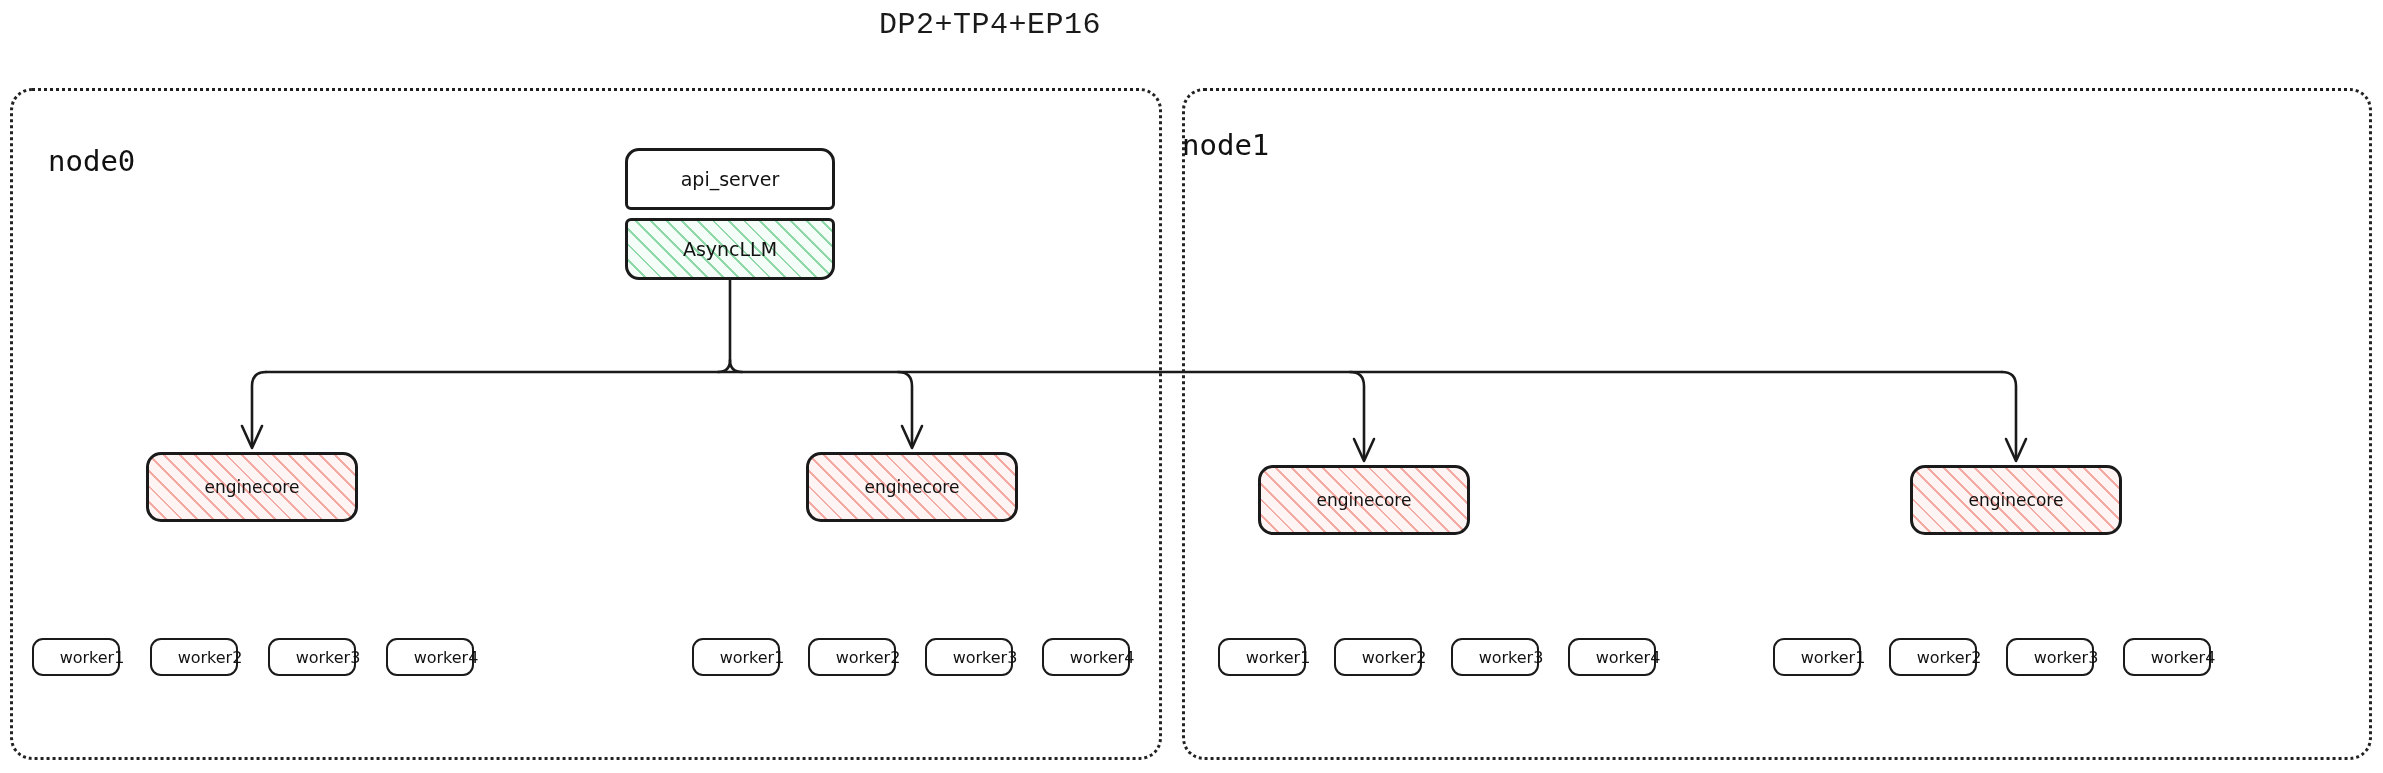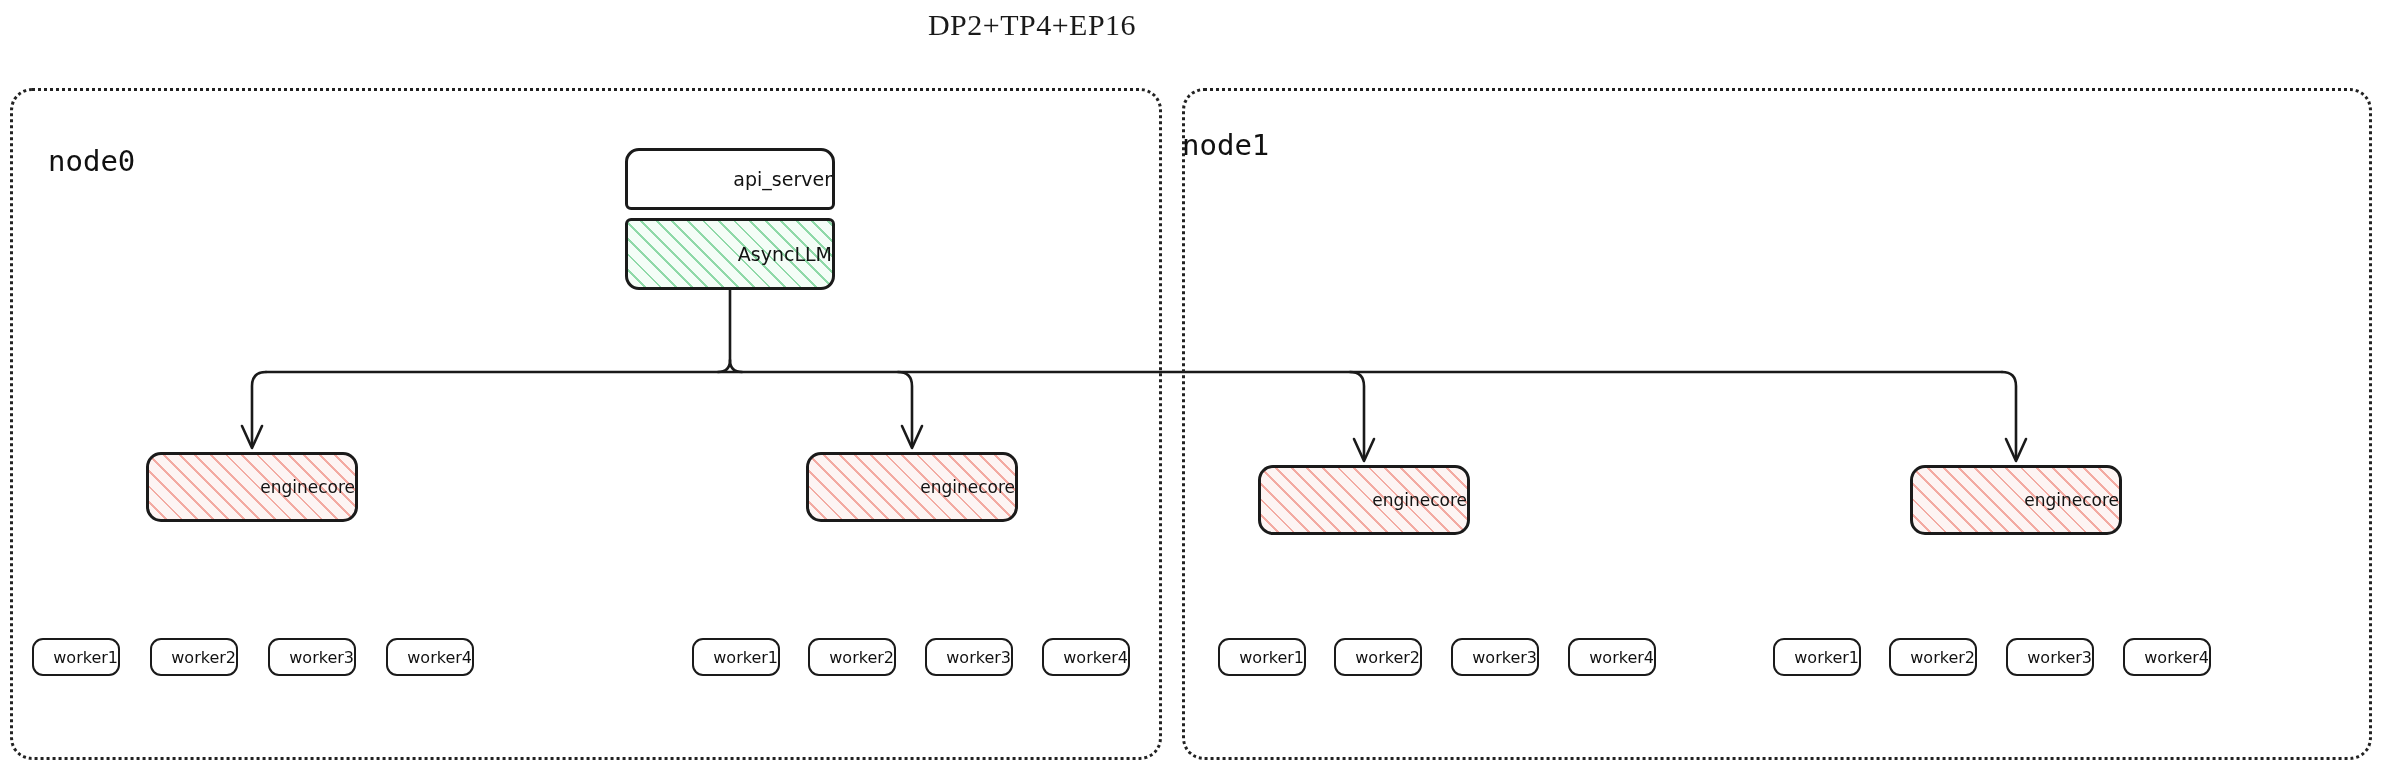--- a/index.html
+++ b/index.html
@@ -18,26 +18,25 @@
     overflow: hidden;
   }
 
   
   .diagram-title {
     position: absolute;
     left: 0;
     top: 8px;
     width: 1980px;
     text-align: center;
-    font-family: Liberation Serif, serif;
+    font-family: Liberation Mono, monospace;
     font-size: 30px;
     color: #1a1a1a;
     letter-spacing: 0.5px;
     white-space: nowrap;
-    margin-left: 42px;
   }
 
   
   .node-box {
     position: absolute;
     border: 3px dotted #222222;
     border-radius: 22px;
     background: transparent;
     box-sizing: border-box;
   }
@@ -51,21 +50,21 @@
 
   
   .nd {
     position: absolute;
     box-sizing: border-box;
     border: 3px solid #1a1a1a;
     border-radius: 14px;
     background: #ffffff;
     display: flex;
     align-items: center;
-    justify-content: flex-end;
+    justify-content: center;
     color: #121212;
     white-space: nowrap;
   }
 
   .nd-api {
     font-size: 19px;
     border-bottom-left-radius: 6px;
     border-bottom-right-radius: 6px;
   }
 
@@ -136,21 +135,21 @@
       <path d="M 2002 372 Q 2016 372 2016 386 L 2016 459" fill="none" stroke="#1a1a1a" stroke-width="2.6" stroke-linecap="round"></path>
       <path d="M 2006 439 L 2016 461 L 2026 439" fill="none" stroke="#1a1a1a" stroke-width="2.6" stroke-linecap="round" stroke-linejoin="round"></path>
     </svg>
 
   <div id="nodes-layer">
       <div class="node-box" style="left: 10px; top: 88px; width: 1152px; height: 672px;"></div>
       <div class="node-label" style="left: 48px; top: 144px;">node0</div>
       <div class="nd nd-api" style="left: 625px; top: 148px; width: 210px; height: 62px;">
         <span class="nd-label">api_server</span>
       </div>
-      <div class="nd nd-async" style="left: 625px; top: 218px; width: 210px; height: 72px;">
+      <div class="nd nd-async" style="left: 625px; top: 218px; width: 210px; height: 62px;">
         <span class="nd-label">AsyncLLM</span>
       </div>
       <div class="nd nd-engine" style="left: 146px; top: 452px; width: 212px; height: 70px;">
         <span class="nd-label">enginecore</span>
       </div>
       <div class="nd nd-engine" style="left: 806px; top: 452px; width: 212px; height: 70px;">
         <span class="nd-label">enginecore</span>
       </div>
       <div class="nd nd-worker" style="left: 32px; top: 638px; width: 88px; height: 38px;">
         <span class="nd-label">worker1</span>

